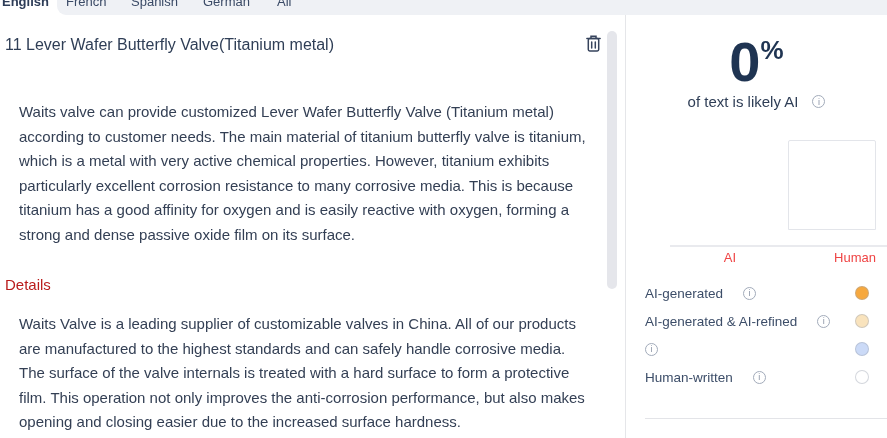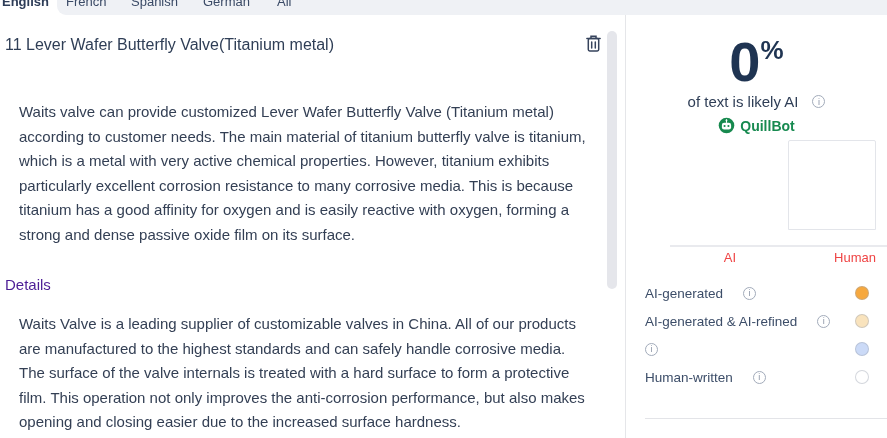--- a/index.html
+++ b/index.html
@@ -10,21 +10,21 @@
   }
   
   .tabbar{position:absolute;top:0;left:0;right:0;height:15px;overflow:hidden;background:#fff;}
   .tabbar-bg{position:absolute;left:57px;right:0;top:0;height:15px;background:#EFF1F5;border-bottom-left-radius:9px;}
   .tab-label{position:absolute;top:-6px;font-size:13px;color:#3A4A66;white-space:nowrap;cursor:pointer;}
   .tab-label.active{color:#2E3D58;font-weight:700;}
   
   .doc-title{position:absolute;left:5px;top:36px;width:560px;font-size:16px;color:#2F3E56;}
   .doc-para{position:absolute;left:5px;width:574px;font-size:15px;line-height:24.5px;color:#333F54;margin:14px;}
   .para1{top:86px;}
-  .doc-sub{position:absolute;left:5px;top:276px;font-size:15px;color:#4c1d95;}
+  .doc-sub{position:absolute;left:5px;top:276px;font-size:15px;color:#b91c1c;}
   .para2{top:298px;}
   .trash-btn{position:absolute;left:584px;top:35px;width:18px;height:18px;background:none;border:none;padding:0;cursor:pointer;}
   .sb-thumb{position:absolute;left:607px;top:31px;width:10px;height:258px;background:#E5E6EB;border-radius:5px;cursor:pointer;}
   .divider-v{position:absolute;left:625px;top:15px;bottom:0;width:1px;background:#E5E6E9;}
   
   .right{position:absolute;left:626px;top:15px;width:261px;height:423px;}
   .score{position:absolute;top:18px;left:0;right:0;display:flex;justify-content:center;align-items:flex-start;color:#1F3452;}
   .score .num{font-size:56px;line-height:58px;font-weight:600;}
   .score .pct{font-size:26px;line-height:28px;font-weight:700;margin-top:3px;}
   .caption{position:absolute;top:78px;left:0;right:0;display:flex;justify-content:center;align-items:center;gap:14px;font-size:15px;color:#2F3E56;}
@@ -80,31 +80,20 @@
     <div class="score">
       <span class="num">0</span>
         <span class="pct">%</span>
     </div>
 
     <div class="caption">
       <span>of text is likely AI</span>
       <span class="info">i</span>
     </div>
 
-    <div class="brand">
-      <svg width="17" height="17" viewBox="0 0 24 24">
-        <circle cx="12" cy="12" r="11" fill="#17894E"></circle>
-        <path d="M12 4.5v3" stroke="#fff" stroke-width="1.6" stroke-linecap="round"></path>
-        <circle cx="12" cy="4.5" r="1.2" fill="#fff"></circle>
-        <rect x="5.5" y="8" width="13" height="9.5" rx="3.2" fill="#fff"></rect>
-        <circle cx="9.3" cy="12.7" r="1.5" fill="#17894E"></circle>
-        <circle cx="14.7" cy="12.7" r="1.5" fill="#17894E"></circle>
-      </svg>
-      <span>QuillBot</span>
-    </div>
 
     <div>
 
       <div class="bar bar-human" style="height: 90px;"></div>
       <div class="axis"></div>
       <span class="cat cat-ai">AI</span>
       <span class="cat cat-human">Human</span>
     </div>
 
     <div class="legend">

